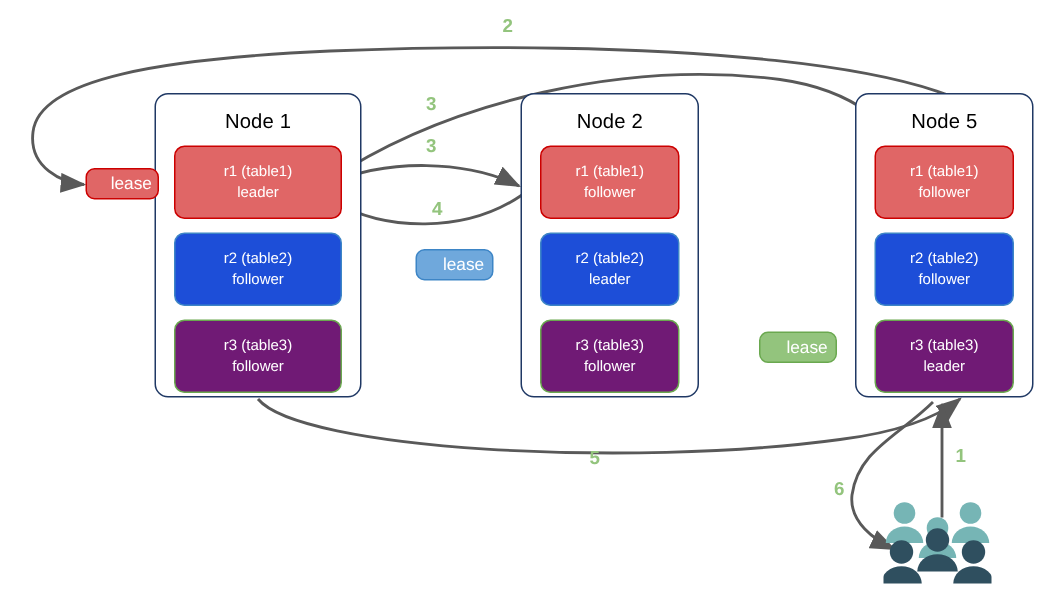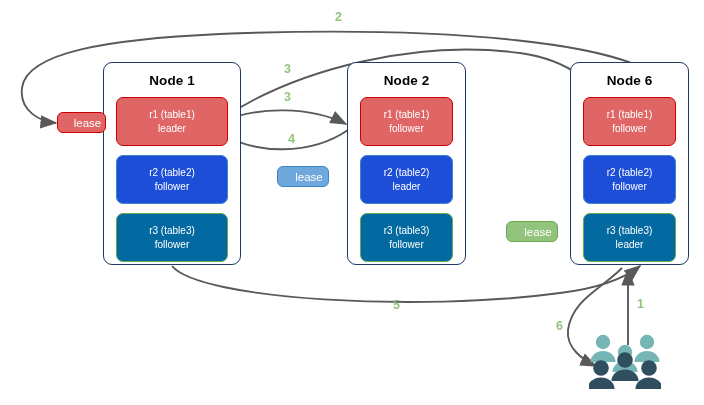--- a/index.html
+++ b/index.html
@@ -28,42 +28,42 @@
   .node {
     position: absolute;
     box-sizing: border-box;
     border: 1.6px solid #1f3864;
     border-radius: 9px;
     background: #ffffff;
   }
   .node-title {
     text-align: center;
     font-size: 13.5px;
-    font-weight: bold;
+    font-weight: normal;
     color: #000000;
     margin-top: 10px;
     letter-spacing: 0.1px;
   }
   .replica {
     box-sizing: border-box;
     margin: 9px 12px 0 12px;
     height: 49px;
     border-radius: 7px;
     display: flex;
     flex-direction: column;
     align-items: center;
     justify-content: center;
     color: #ffffff;
     font-size: 10px;
     line-height: 14px;
   }
   .replica .l1, .replica .l2 { display: block; }
   .rep-red   { background: #e06666; border: 1.3px solid #cc0000; }
   .rep-blue  { background: #1d4ed8; border: 1.3px solid #3d85c6; }
-  .rep-green { background: #0369a1; border: 1.3px solid #6aa84f; }
+  .rep-green { background: #701a75; border: 1.3px solid #6aa84f; }
 
   .lease {
     position: absolute;
     box-sizing: border-box;
     border-radius: 6px;
     display: flex;
     align-items: center;
     justify-content: center;
     color: #ffffff;
     font-size: 11.5px;
@@ -145,21 +145,21 @@
       <span class="l1">r2 (table2)</span>
       <span class="l2">leader</span>
     </div>
     <div class="replica rep-green">
       <span class="l1">r3 (table3)</span>
       <span class="l2">follower</span>
     </div>
   </div>
 
   <div class="node" id="node-3" style="left:570px; top:62px; width:119px; height:203px;">
-    <div class="node-title">Node 6</div>
+    <div class="node-title">Node 5</div>
     <div class="replica rep-red">
       <span class="l1">r1 (table1)</span>
       <span class="l2">follower</span>
     </div>
     <div class="replica rep-blue">
       <span class="l1">r2 (table2)</span>
       <span class="l2">follower</span>
     </div>
     <div class="replica rep-green">
       <span class="l1">r3 (table3)</span>

